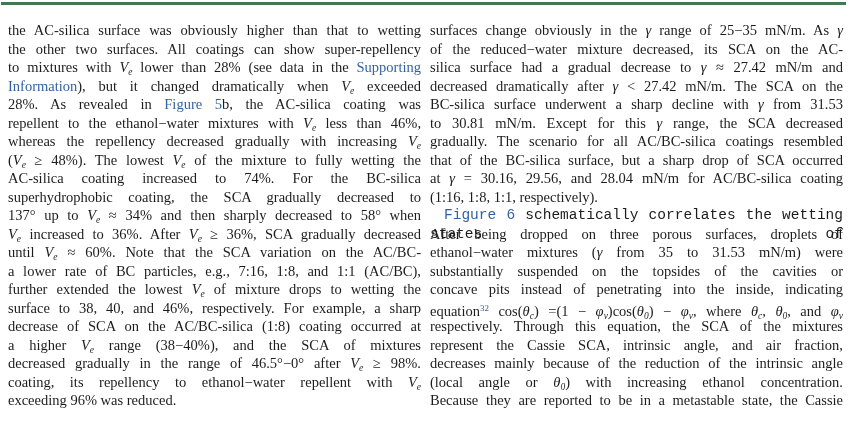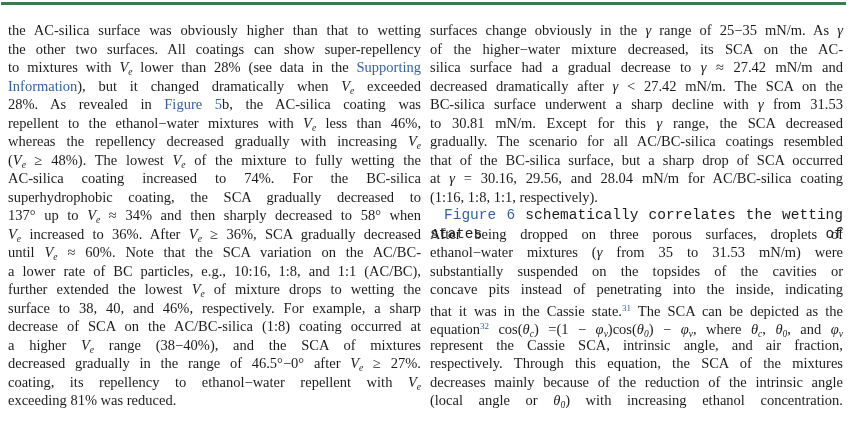--- a/index.html
+++ b/index.html
@@ -82,46 +82,46 @@
         <div class="line"><span class="link">Information</span><span>), but it changed dramatically when </span><span class="i">V</span><span class="sub">e</span><span> exceeded</span></div>
         <div class="line"><span>28%. As revealed in </span><span class="link">Figure 5</span><span>b, the AC-silica coating was</span></div>
         <div class="line"><span>repellent to the ethanol−water mixtures with </span><span class="i">V</span><span class="sub">e</span><span> less than 46%,</span></div>
         <div class="line"><span>whereas the repellency decreased gradually with increasing </span><span class="i">V</span><span class="sub">e</span></div>
         <div class="line"><span>(</span><span class="i">V</span><span class="sub">e</span><span> ≥ 48%). The lowest </span><span class="i">V</span><span class="sub">e</span><span> of the mixture to fully wetting the</span></div>
         <div class="line"><span>AC-silica coating increased to 74%. For the BC-silica</span></div>
         <div class="line"><span>superhydrophobic coating, the SCA gradually decreased to</span></div>
         <div class="line"><span>137° up to </span><span class="i">V</span><span class="sub">e</span><span> ≈ 34% and then sharply decreased to 58° when</span></div>
         <div class="line"><span class="i">V</span><span class="sub">e</span><span> increased to 36%. After </span><span class="i">V</span><span class="sub">e</span><span> ≥ 36%, SCA gradually decreased</span></div>
         <div class="line"><span>until </span><span class="i">V</span><span class="sub">e</span><span> ≈ 60%. Note that the SCA variation on the AC/BC-</span></div>
-        <div class="line"><span>a lower rate of BC particles, e.g., 10:16, 1:8, and 1:1 (AC/BC),</span></div>
+        <div class="line"><span>a lower rate of BC particles, e.g., 7:16, 1:8, and 1:1 (AC/BC),</span></div>
         <div class="line"><span>further extended the lowest </span><span class="i">V</span><span class="sub">e</span><span> of mixture drops to wetting the</span></div>
         <div class="line"><span>surface to 38, 40, and 46%, respectively. For example, a sharp</span></div>
         <div class="line"><span>decrease of SCA on the AC/BC-silica (1:8) coating occurred at</span></div>
         <div class="line"><span>a higher </span><span class="i">V</span><span class="sub">e</span><span> range (38−40%), and the SCA of mixtures</span></div>
-        <div class="line"><span>decreased gradually in the range of 46.5°−0° after </span><span class="i">V</span><span class="sub">e</span><span> ≥ 27%.</span></div>
+        <div class="line"><span>decreased gradually in the range of 46.5°−0° after </span><span class="i">V</span><span class="sub">e</span><span> ≥ 98%.</span></div>
         <div class="line"><span>coating, its repellency to ethanol−water repellent with </span><span class="i">V</span><span class="sub">e</span></div>
-        <div class="line noj"><span>exceeding 81% was reduced.</span></div>
+        <div class="line noj"><span>exceeding 96% was reduced.</span></div>
       </div>
     <div class="col" id="col-right">
         <div class="line"><span>surfaces change obviously in the </span><span class="i">γ</span><span> range of 25−35 mN/m. As </span><span class="i">γ</span></div>
-        <div class="line"><span>of the higher−water mixture decreased, its SCA on the AC-</span></div>
+        <div class="line"><span>of the reduced−water mixture decreased, its SCA on the AC-</span></div>
         <div class="line"><span>silica surface had a gradual decrease to </span><span class="i">γ</span><span> ≈ 27.42 mN/m and</span></div>
         <div class="line"><span>decreased dramatically after </span><span class="i">γ</span><span> &lt; 27.42 mN/m. The SCA on the</span></div>
         <div class="line"><span>BC-silica surface underwent a sharp decline with </span><span class="i">γ</span><span> from 31.53</span></div>
         <div class="line"><span>to 30.81 mN/m. Except for this </span><span class="i">γ</span><span> range, the SCA decreased</span></div>
         <div class="line"><span>gradually. The scenario for all AC/BC-silica coatings resembled</span></div>
         <div class="line"><span>that of the BC-silica surface, but a sharp drop of SCA occurred</span></div>
         <div class="line"><span>at </span><span class="i">γ</span><span> = 30.16, 29.56, and 28.04 mN/m for AC/BC-silica coating</span></div>
         <div class="line noj"><span>(1:16, 1:8, 1:1, respectively).</span></div>
         <div class="line ind"><span class="link">Figure 6</span><span> schematically correlates the wetting states of</span></div>
         <div class="line"><span>After being dropped on three porous surfaces, droplets of</span></div>
         <div class="line"><span>ethanol−water mixtures (</span><span class="i">γ</span><span> from 35 to 31.53 mN/m) were</span></div>
         <div class="line"><span>substantially suspended on the topsides of the cavities or</span></div>
         <div class="line"><span>concave pits instead of penetrating into the inside, indicating</span></div>
-        <div class="line"><span>that it was in the Cassie state.</span><span class="suplink">31</span><span> The SCA can be depicted as the</span></div>
         <div class="line"><span>equation</span><span class="suplink">32</span><span> cos(</span><span class="i">θ</span><span class="sub">c</span><span>) =(1 − </span><span class="i">φ</span><span class="sub">v</span><span>)cos(</span><span class="i">θ</span><span class="sub">0</span><span>) − </span><span class="i">φ</span><span class="sub">v</span><span>, where </span><span class="i">θ</span><span class="sub">c</span><span>, </span><span class="i">θ</span><span class="sub">0</span><span>, and </span><span class="i">φ</span><span class="sub">v</span></div>
+        <div class="line"><span>respectively. Through this equation, the SCA of the mixtures</span></div>
         <div class="line"><span>represent the Cassie SCA, intrinsic angle, and air fraction,</span></div>
-        <div class="line"><span>respectively. Through this equation, the SCA of the mixtures</span></div>
         <div class="line"><span>decreases mainly because of the reduction of the intrinsic angle</span></div>
         <div class="line"><span>(local angle or </span><span class="i">θ</span><span class="sub">0</span><span>) with increasing ethanol concentration.</span></div>
+        <div class="line"><span>Because they are reported to be in a metastable state, the Cassie</span></div>
       </div>
   </div>
 </div>
 
 </body></html>

